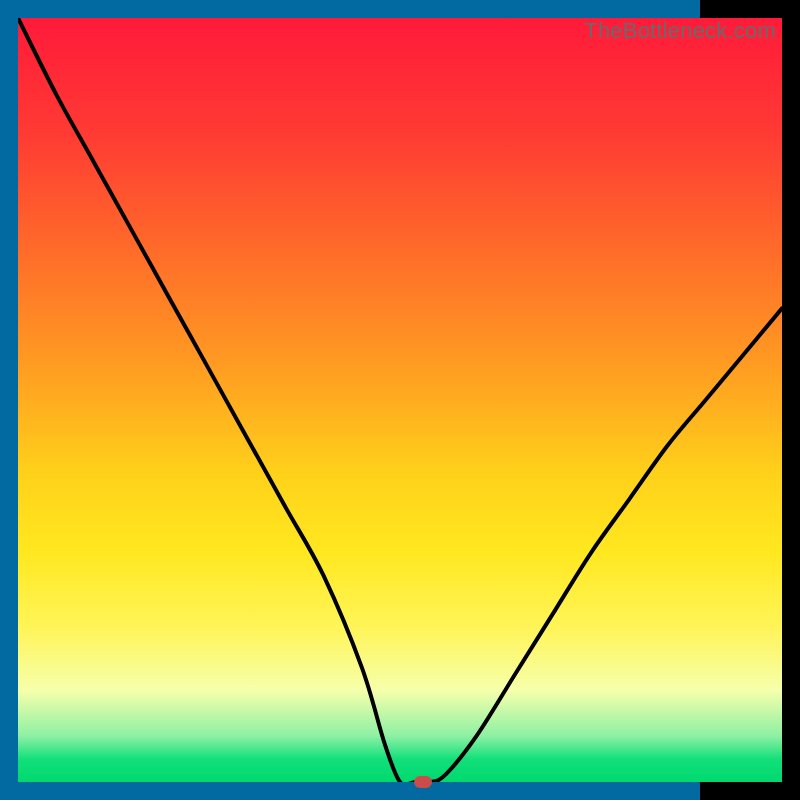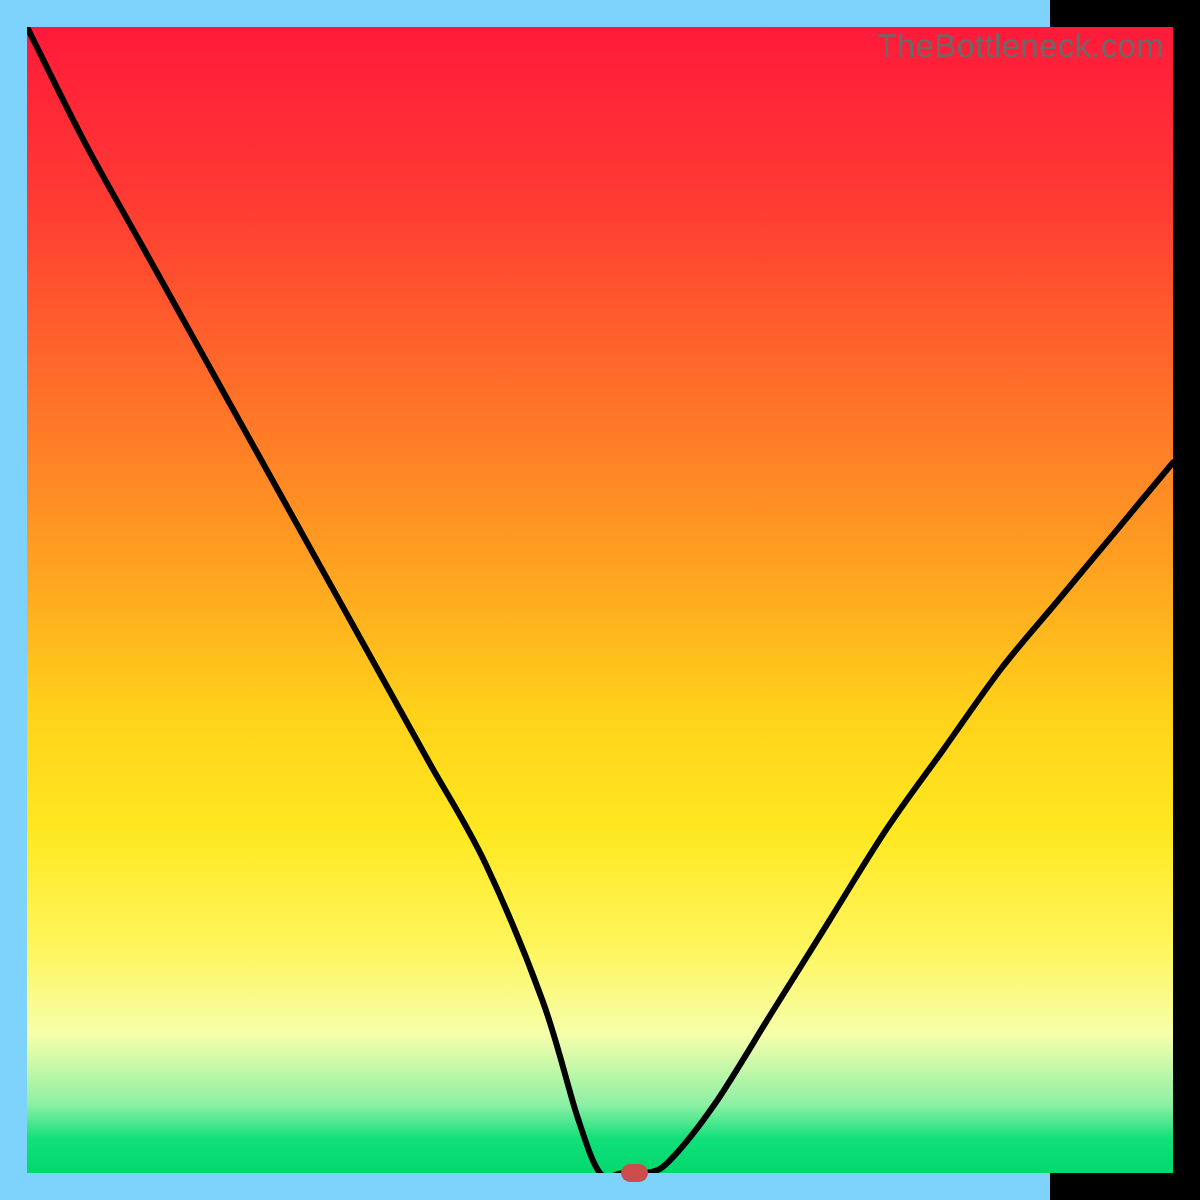--- a/index.html
+++ b/index.html
@@ -8,21 +8,21 @@
     width: 800px;
     height: 800px;
     background: #000;
     overflow: hidden;
     font-family: Arial, Helvetica, sans-serif;
   }
   .frame {
     position: relative;
     width: 700px;
     height: 800px;
-    background: #7dd3fc;
+    background: #0369a1;
   }
   .plot-area {
     position: absolute;
     left: 18px;
     top: 18px;
     width: 764px;
     height: 764px;
     background: linear-gradient(
       to bottom,
       #ff1a3a 0%,

